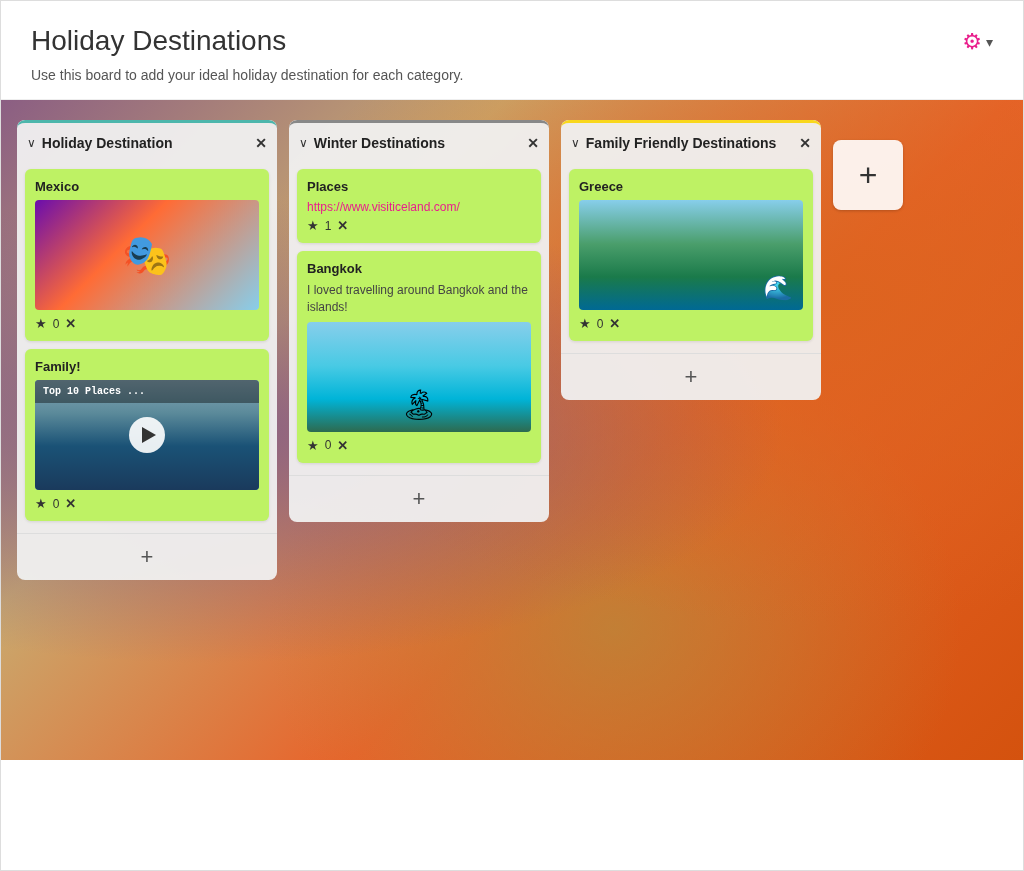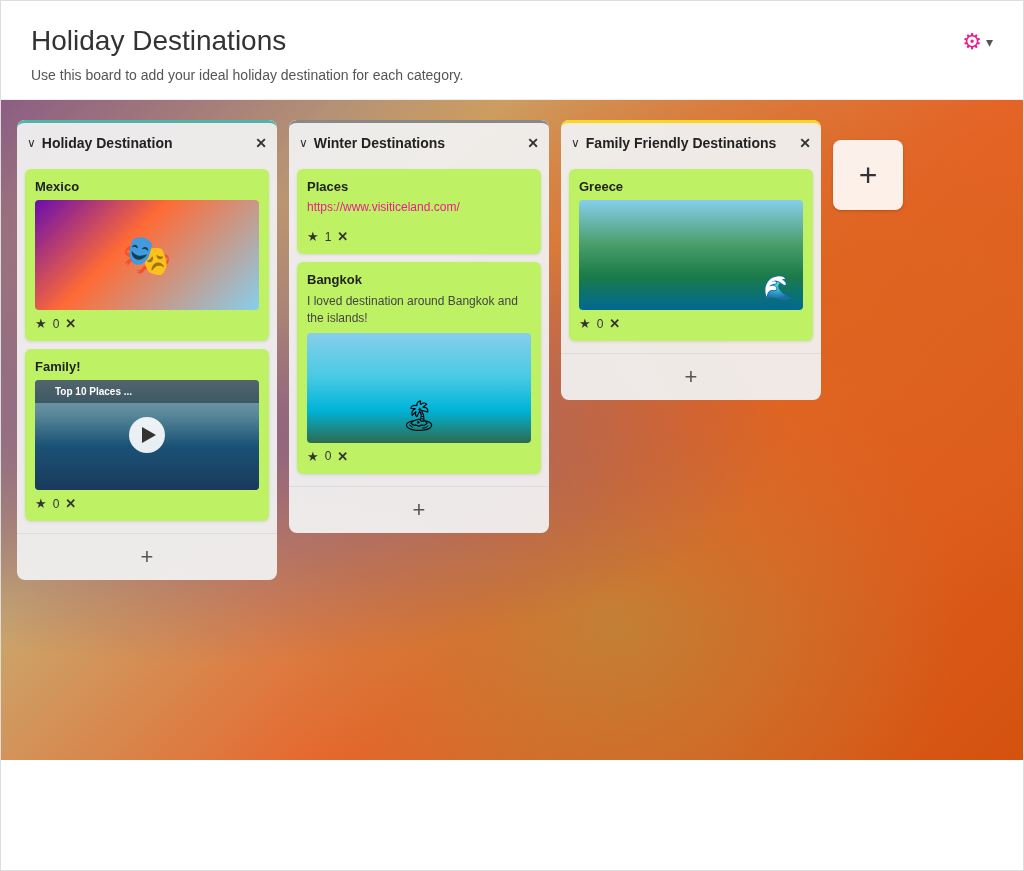--- a/index.html
+++ b/index.html
@@ -231,21 +231,21 @@
       bottom: 8px;
       right: 10px;
       font-size: 24px;
     }
 
     .card-link {
       color: #e91e8c;
       font-size: 12px;
       text-decoration: none;
       display: block;
-      margin-bottom: 15px;
+      margin-bottom: 4px;
     }
 
     .card-description {
       font-size: 12px;
       color: #444;
       margin-bottom: 6px;
       line-height: 1.4;
     }
 
     .card-footer {
@@ -305,22 +305,23 @@
       align-self: flex-start;
       margin-top: 20px;
     }
 
     .greece-thumbnail-overlay {
       position: absolute;
       top: 0; left: 0; right: 0;
       display: flex;
       align-items: center;
       gap: 6px;
-      padding: 6px 20px;
+      padding: 6px 8px;
       background: rgba(0,0,0,0.4);
+      font-family: Liberation Mono, monospace;
     }
 
     .thumbnail-text {
       font-size: 10px;
       color: #fff;
       font-weight: bold;
     }
 
     .video-thumbnail-bg {
       background: linear-gradient(180deg, #87a8b8 0%, #5b8a9a 30%, #1a5276 60%, #1a3a5c 100%);
@@ -410,21 +411,21 @@
             <a class="card-link" href="#">https://www.visiticeland.com/</a>
             <div class="card-footer">
               <span class="star-icon">★</span>
               <span class="star-count">1</span>
               <span class="card-delete">✕</span>
             </div>
           </div>
 
           <div class="card">
             <div class="card-title">Bangkok</div>
-            <div class="card-description">I loved destination around Bangkok and the islands!</div>
+            <div class="card-description">I loved travelling around Bangkok and the islands!</div>
             <div class="card-image img-thailand"></div>
             <div class="card-footer">
               <span class="star-icon">★</span>
               <span class="star-count">0</span>
               <span class="card-delete">✕</span>
             </div>
           </div>
         </div>
         <div class="column-footer">
           <button class="add-card-btn">+</button>

